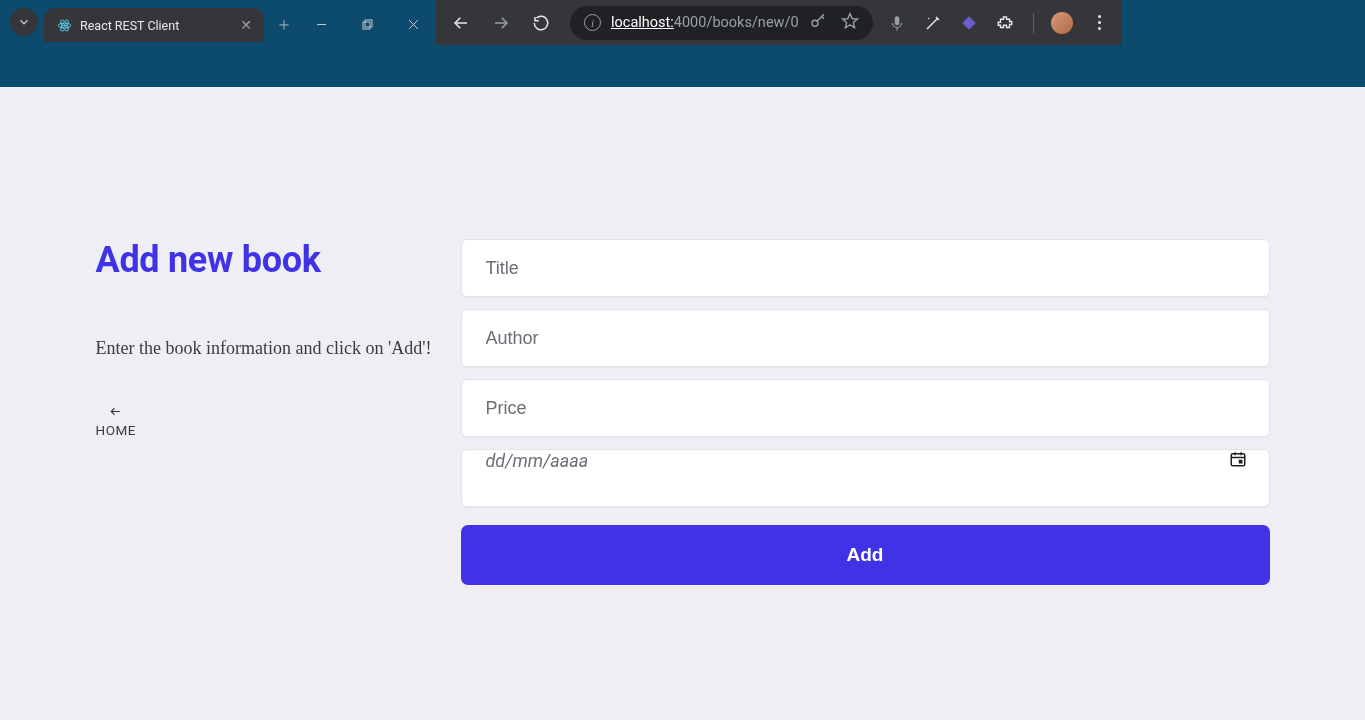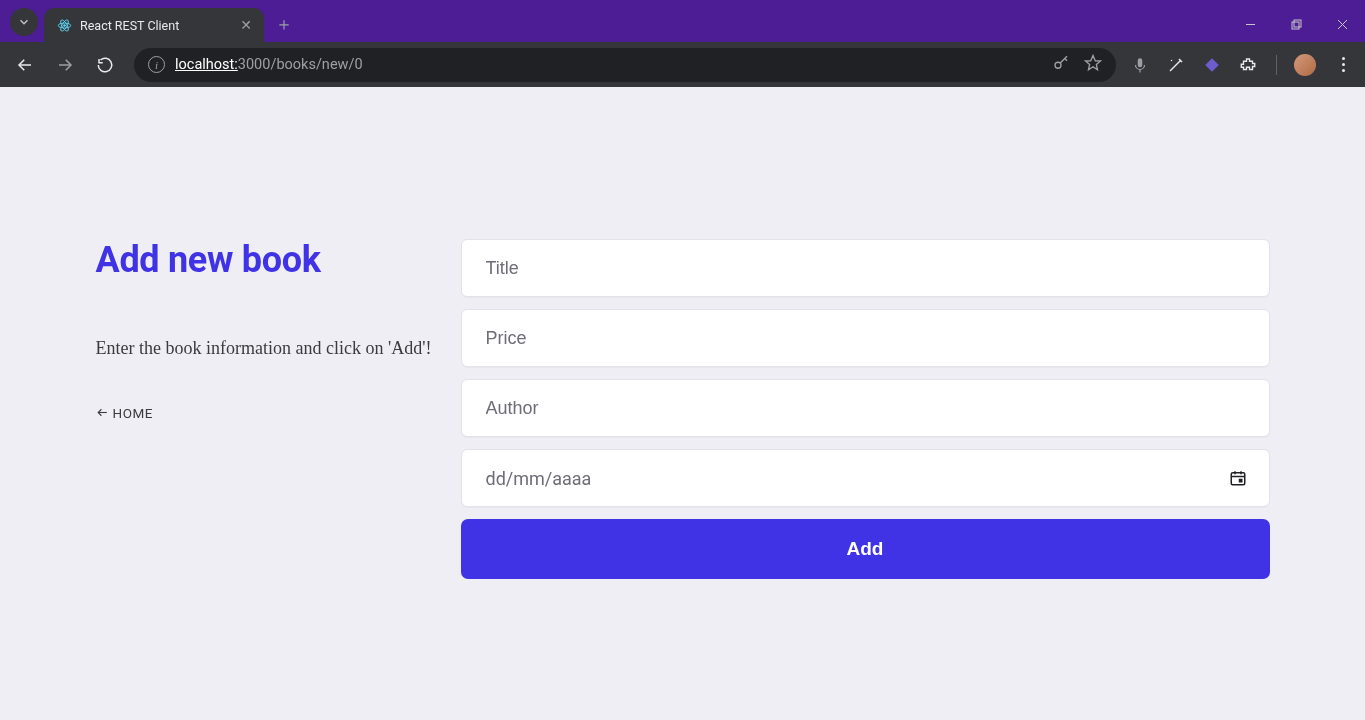--- a/index.html
+++ b/index.html
@@ -1,19 +1,19 @@
 <!DOCTYPE html>
 <html><head>
 <meta charset="utf-8">
 <style>
   * { box-sizing: border-box; margin: 0; padding: 0; }
   html, body { width: 1365px; height: 720px; font-family: "Segoe UI", Roboto, Arial, sans-serif; overflow: hidden; }
 
   
-  .browser-chrome   { background:#4c1d95; width:100%; height:87px; display:flex; flex-direction:column; }
+  .browser-chrome   { background:#0c4a6e; width:100%; height:87px; display:flex; flex-direction:row; }
   .tabs-row         { height:42px; display:flex; align-items:flex-end; padding-left:8px; }
   .tab-dropdown     { width:28px; height:28px; border-radius:50%; background:#35363a; color:#c7c7c7;
                       display:flex; align-items:center; justify-content:center; margin:0 6px 6px 2px;
                       cursor:pointer; }
   .tab              { display:flex; align-items:center; gap:8px; height:34px; padding:0 12px;
                       background:#35363a; color:#e8eaed; font-size:12.5px;
                       border-top-left-radius:10px; border-top-right-radius:10px; min-width:220px;
                       position:relative; }
   .tab .close       { margin-left:auto; color:#9aa0a6; font-size:14px; cursor:pointer; line-height:1; }
   .tab .favicon     { width:16px; height:16px; display:flex; align-items:center; justify-content:center; }
@@ -50,34 +50,34 @@
                       justify-content:center; gap:3px; cursor:pointer; }
   .menu-dots span   { width:3px; height:3px; background:#e8eaed; border-radius:50%; }
 
   
   .viewport         { width:100%; height:633px; background:#eeeef4; position:relative; }
   .page-wrap        { width:1174px; margin:0 auto; padding-top:152px; display:flex; }
   .left-col         { width:365px; padding-right:20px; }
   .left-col h1      { color:#4033e6; font-size:36px; font-weight:700; letter-spacing:-0.3px; }
   .left-col p       { margin-top:52px; color:#3b3b3f; font-size:18px; line-height:1.75;font-family:Liberation Serif, serif; }
   .home-link        { margin-top:40px; display:inline-flex; align-items:center; gap:4px;
-                      color:#3b3b3f; font-size:13.5px; letter-spacing:0.5px; cursor:pointer; }
+                      color:#3b3b3f; font-size:13.5px; letter-spacing:0.5px; cursor:pointer;flex-direction:column; }
   .home-link svg    { width:13px; height:13px; }
 
   .right-col        { flex:1; display:flex; flex-direction:column; gap:12px; }
   .text-input       { width:100%; height:58px; border:1px solid #e2e2e8; border-radius:6px;
                       background:#ffffff; padding:0 24px; font-size:18px; color:#a21caf; outline:none;
                       box-shadow:0 1px 1px rgba(0,0,0,0.03); }
   .text-input::placeholder { color:#6d6d76; }
   .date-field       { width:100%; height:58px; border:1px solid #e2e2e8; border-radius:6px;
-                      background:#ffffff; padding:0 22px 0 24px; display:flex; align-items:center;
+                      background:#ffffff; padding:0 22px 0 24px; display:flex; align-items:flex-start;
                       justify-content:space-between; color:#6d6d76; font-size:18px; cursor:text;
-                      box-shadow:0 1px 1px rgba(0,0,0,0.03); }
+                      box-shadow:0 1px 1px rgba(0,0,0,0.03);font-style:italic; }
   .date-field svg   { width:18px; height:18px; color:#202124; }
-  .submit-btn       { height:60px; border:none; border-radius:7px; background:#4033e6;
+  .submit-btn       { margin-top:6px; height:60px; border:none; border-radius:7px; background:#4033e6;
                       color:#ffffff; font-size:19px; font-weight:700; cursor:pointer; }
 </style>
 </head>
 <body>
 
 <div class="browser-chrome">
 
   <div class="tabs-row">
     <div class="tab-dropdown">
       <svg viewBox="0 0 24 24" width="14" height="14" fill="none" stroke="currentColor" stroke-width="2.2">
@@ -137,21 +137,21 @@
     <div class="nav-btn enabled">
       <svg viewBox="0 0 24 24" width="18" height="18" fill="none" stroke="currentColor" stroke-width="2">
         <path d="M3 12a9 9 0 1 0 3-6.7"></path>
           <polyline points="4 4 4 9 9 9"></polyline>
       </svg>
     </div>
 
     <div class="omnibox">
       <span class="info-icon">i</span>
       <span class="url">
-        <span class="host">localhost:</span><span class="path">3000/books/new/0</span>
+        <span class="host">localhost:</span><span class="path">4000/books/new/0</span>
       </span>
       <span class="omnibox-right">
         <span>
           <svg viewBox="0 0 24 24" fill="none" stroke="currentColor" stroke-width="1.8">
             <circle cx="8" cy="15" r="4"></circle>
               <path d="M11 12 L20 3"></path>
               <path d="M17 6 l3 3"></path>
           </svg>
         </span>
         <span>
@@ -210,22 +210,22 @@
         <svg viewBox="0 0 24 24" fill="none" stroke="currentColor" stroke-width="2">
           <line x1="20" y1="12" x2="4" y2="12"></line>
             <polyline points="10 6 4 12 10 18"></polyline>
         </svg>
         <span>HOME</span>
       </a>
     </div>
 
     <div class="right-col">
       <input class="text-input" type="text" placeholder="Title" style="">
+      <input class="text-input" type="text" placeholder="Author" style="">
       <input class="text-input" type="text" placeholder="Price" style="">
-      <input class="text-input" type="text" placeholder="Author" style="">
 
       <div class="date-field">
         <span>dd/mm/aaaa</span>
         <svg viewBox="0 0 24 24" fill="currentColor">
           <rect x="3" y="5" width="18" height="16" rx="2" fill="none" stroke="currentColor" stroke-width="2"></rect>
           <line x1="3" y1="10" x2="21" y2="10" stroke="currentColor" stroke-width="2"></line>
           <line x1="8" y1="3" x2="8" y2="7" stroke="currentColor" stroke-width="2"></line>
           <line x1="16" y1="3" x2="16" y2="7" stroke="currentColor" stroke-width="2"></line>
           <rect x="13" y="13" width="5" height="5"></rect>
         </svg>

